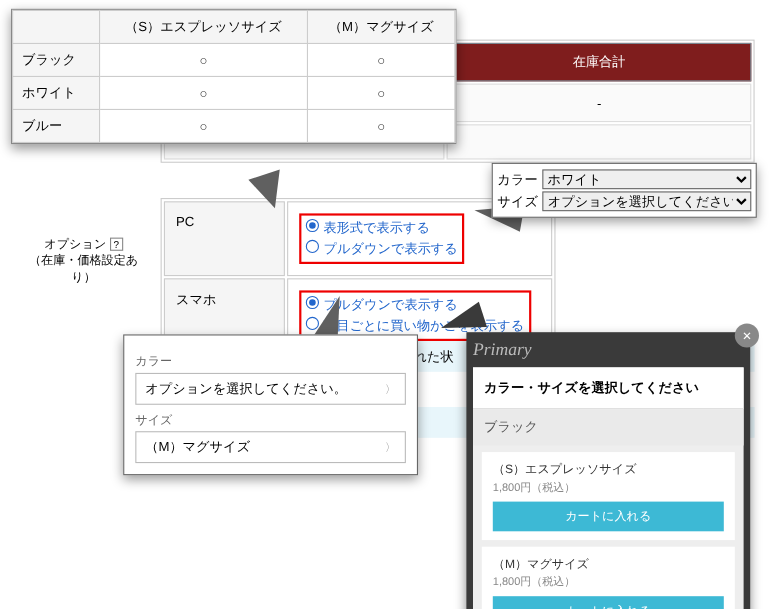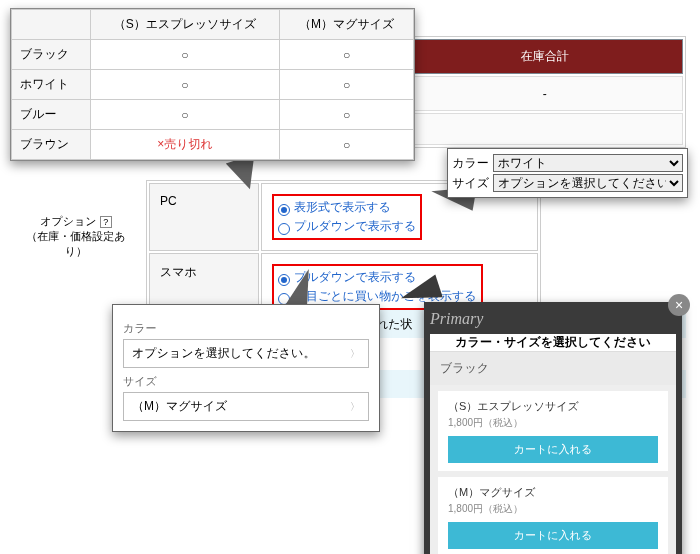--- a/index.html
+++ b/index.html
@@ -2,25 +2,25 @@
 <html><head>
 <meta charset="utf-8">
 <style>
 *{box-sizing:border-box;margin:0;padding:0}
 body{font-family:"Hiragino Sans","Meiryo",sans-serif;font-size:12px;background:#fff;width:700px;height:554px;position:relative;overflow:hidden}
 .bg-table{position:absolute;left:146px;top:36px;width:540px;border:1px solid #ccc}
 .bg-table th{background:#7f1d1d;color:#fff;padding:8px 4px;font-weight:normal;font-size:12px;border:1px solid #7a8690}
 .bg-table td{padding:8px;text-align:center;border:1px solid #ddd;background:#fafafa}
 .opt-label{position:absolute;left:16px;top:214px;font-size:11px;text-align:center;width:120px}
 .help{display:inline-block;border:1px solid #888;width:12px;height:12px;font-size:9px;line-height:10px;text-align:center}
-.settings{position:absolute;left:146px;top:180px;width:395px;border:1px solid #ccc}
+.settings{position:absolute;left:146px;top:180px;width:359px;border:1px solid #ccc}
 .settings td{border:1px solid #ccc;padding:10px;font-size:12px;vertical-align:top}
 .settings .lbl{width:110px;background:#f5f5f5}
 .redbox{border:2px solid #e00;padding:2px 4px;display:inline-block}
-.radio-row{display:flex;align-items:flex-end;gap:4px;padding:1px 0}
+.radio-row{display:flex;align-items:flex-start;gap:4px;padding:1px 0}
 .radio{width:12px;height:12px;border:1px solid #2266cc;border-radius:50%;display:inline-flex;align-items:center;justify-content:center}
 .radio.on::after{content:"";width:6px;height:6px;background:#2266cc;border-radius:50%}
 .bluelink{color:#2266cc}
 .strip{position:absolute;left:146px;top:310px;width:540px;height:28px;background:#e8f6fb}
 .strip2{position:absolute;left:146px;top:370px;width:540px;height:28px;background:#e8f6fb}
 .grid-pop{position:absolute;left:10px;top:8px;width:405px;background:#fff;border:1px solid #888;box-shadow:0 4px 10px rgba(0,0,0,.4)}
 .grid-pop table{width:100%;border-collapse:collapse}
 .grid-pop th,.grid-pop td{border:1px solid #ccc;padding:6px 8px;font-size:12px;text-align:center}
 .grid-pop th{background:#f5f5f5;font-weight:normal}
 .grid-pop .rowhdr{text-align:left;background:#f5f5f5}
@@ -33,21 +33,21 @@
 .tail2{position:absolute;right:225px;top:183px;width:0;height:0;border-top:12px solid transparent;border-bottom:12px solid transparent;border-right:44px solid #606060;transform:rotate(10deg)}
 .dd-pop{position:absolute;left:112px;top:304px;width:268px;background:#fff;border:1px solid #666;box-shadow:0 4px 10px rgba(0,0,0,.4);padding:10px}
 .dd-pop .flabel{font-size:11px;color:#666;margin-bottom:3px;margin-top:6px}
 .dd-pop .sel{border:1px solid #bbb;padding:5px 8px;display:flex;justify-content:space-between;align-items:center;font-size:12px}
 .chev{color:#999;font-size:10px}
 .tail3{position:absolute;left:290px;top:268px;width:0;height:0;border-left:12px solid transparent;border-right:12px solid transparent;border-bottom:44px solid #606060;transform:rotate(18deg)}
 .mob-pop{position:absolute;right:18px;top:302px;width:258px;background:#3a3a3a;padding:6px 6px 0 6px;box-shadow:0 4px 10px rgba(0,0,0,.5)}
 .mob-close{position:absolute;right:-8px;top:-8px;width:22px;height:22px;border-radius:50%;background:#888;color:#fff;text-align:center;line-height:22px;font-size:14px}
 .mob-logo{text-align:left;color:#bbb;font-style:italic;font-family:cursive;font-size:16px;padding:2px 0 6px}
 .mob-body{background:#eee}
-.mob-title{background:#fff;text-align:center;font-size:12px;font-weight:bold;border-bottom:1px solid #ddd}
+.mob-title{background:#fff;padding:10px;font-size:12px;font-weight:bold;border-bottom:1px solid #ddd}
 .mob-cat{background:#eaeaea;padding:8px 10px;font-size:12px;color:#555}
 .mob-item{background:#fff;padding:8px 10px;margin:6px 8px;font-size:11px}
 .mob-item .nm{color:#333}
 .mob-item .pr{color:#888;font-size:10px;margin-top:2px}
 .mob-btn{background:#3db9d5;color:#fff;text-align:center;padding:6px;margin-top:6px;font-size:11px}
 .tail4{position:absolute;right:260px;top:280px;width:0;height:0;border-top:12px solid transparent;border-bottom:12px solid transparent;border-right:40px solid #3a3a3a;transform:rotate(-18deg)}
 </style>
 </head>
 <body>
 
@@ -130,25 +130,20 @@
 <tr>
           <td class="rowhdr">ホワイト</td>
           <td class="circ">○</td>
           <td class="circ">○</td>
         </tr>
 <tr>
           <td class="rowhdr">ブルー</td>
           <td class="circ">○</td>
           <td class="circ">○</td>
         </tr>
-<tr>
-          <td class="rowhdr">ブラウン</td>
-          <td class="sold">×売り切れ</td>
-          <td class="circ">○</td>
-        </tr>
 </tbody>
     </table>
 </div>
 
 <div class="tail2"></div>
 <div class="select-pop">
   <div class="row">
       <span>カラー</span>
       <select><option>ホワイト</option></select>
     </div>

